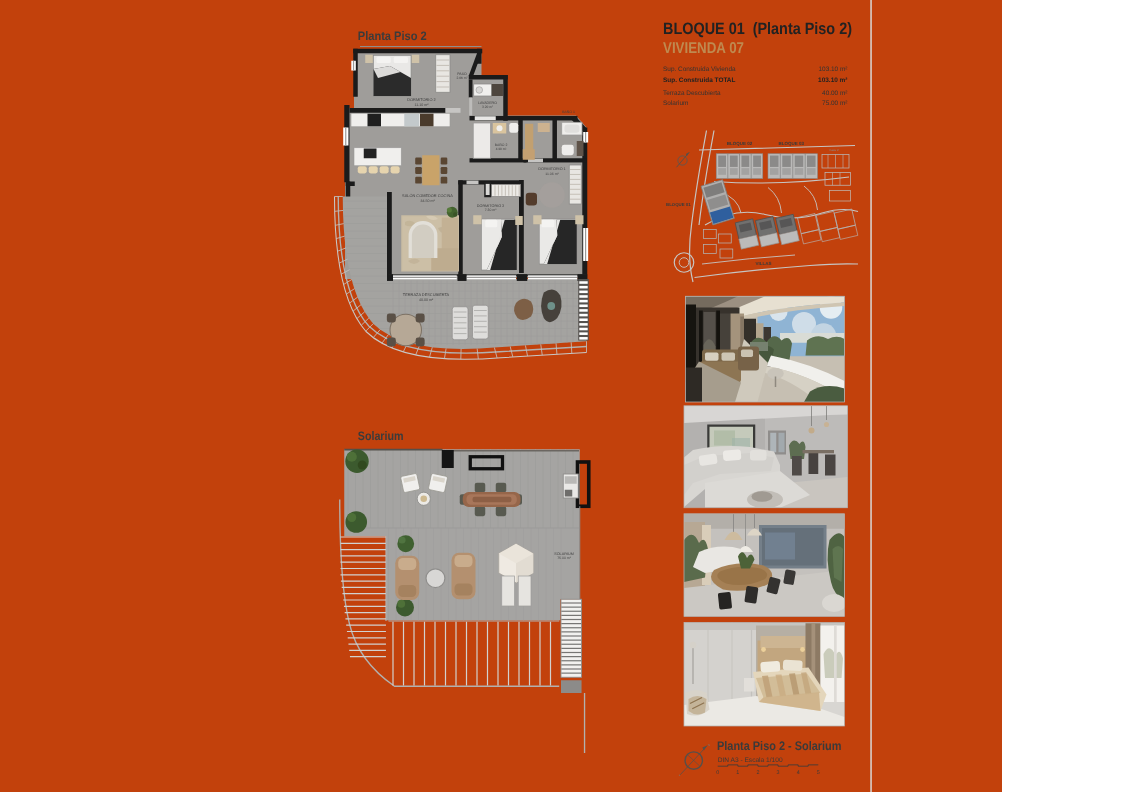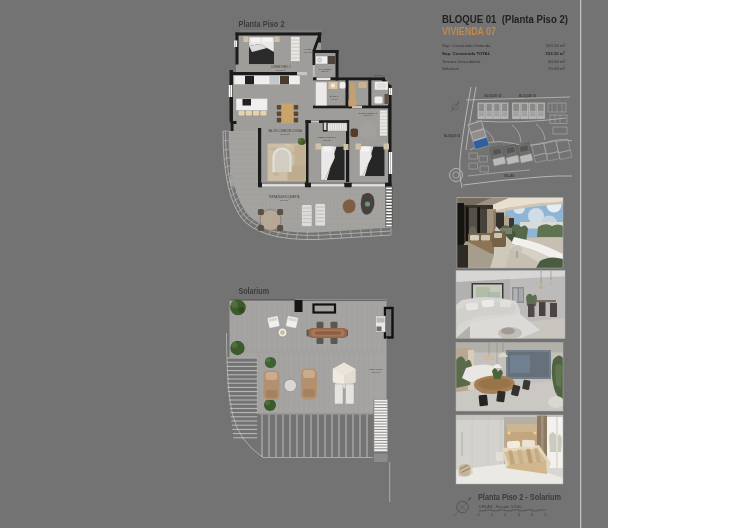--- a/index.html
+++ b/index.html
@@ -1,16 +1,16 @@
 <!DOCTYPE html>
 <html><head>
 <meta charset="utf-8">
 <style>
 html,body{margin:0;padding:0;background:#ffffff;}
-#page{width:608px;height:528px;position:relative;background:#737373;overflow:hidden;}
+#page{width:668px;height:528px;position:relative;background:#c2410c;overflow:hidden;}
 svg{font-family:"Liberation Sans",sans-serif;}
 </style>
 </head>
 <body>
 <div id="page">
 <svg width="756" height="528" viewBox="0 0 756 528" xmlns="http://www.w3.org/2000/svg">
 
 <text x="238.5" y="26.5" font-size="8.2" fill="#3b3b3b" text-anchor="start" font-weight="600" textLength="46" lengthAdjust="spacingAndGlyphs">Planta Piso 2</text>
 <g>
 

